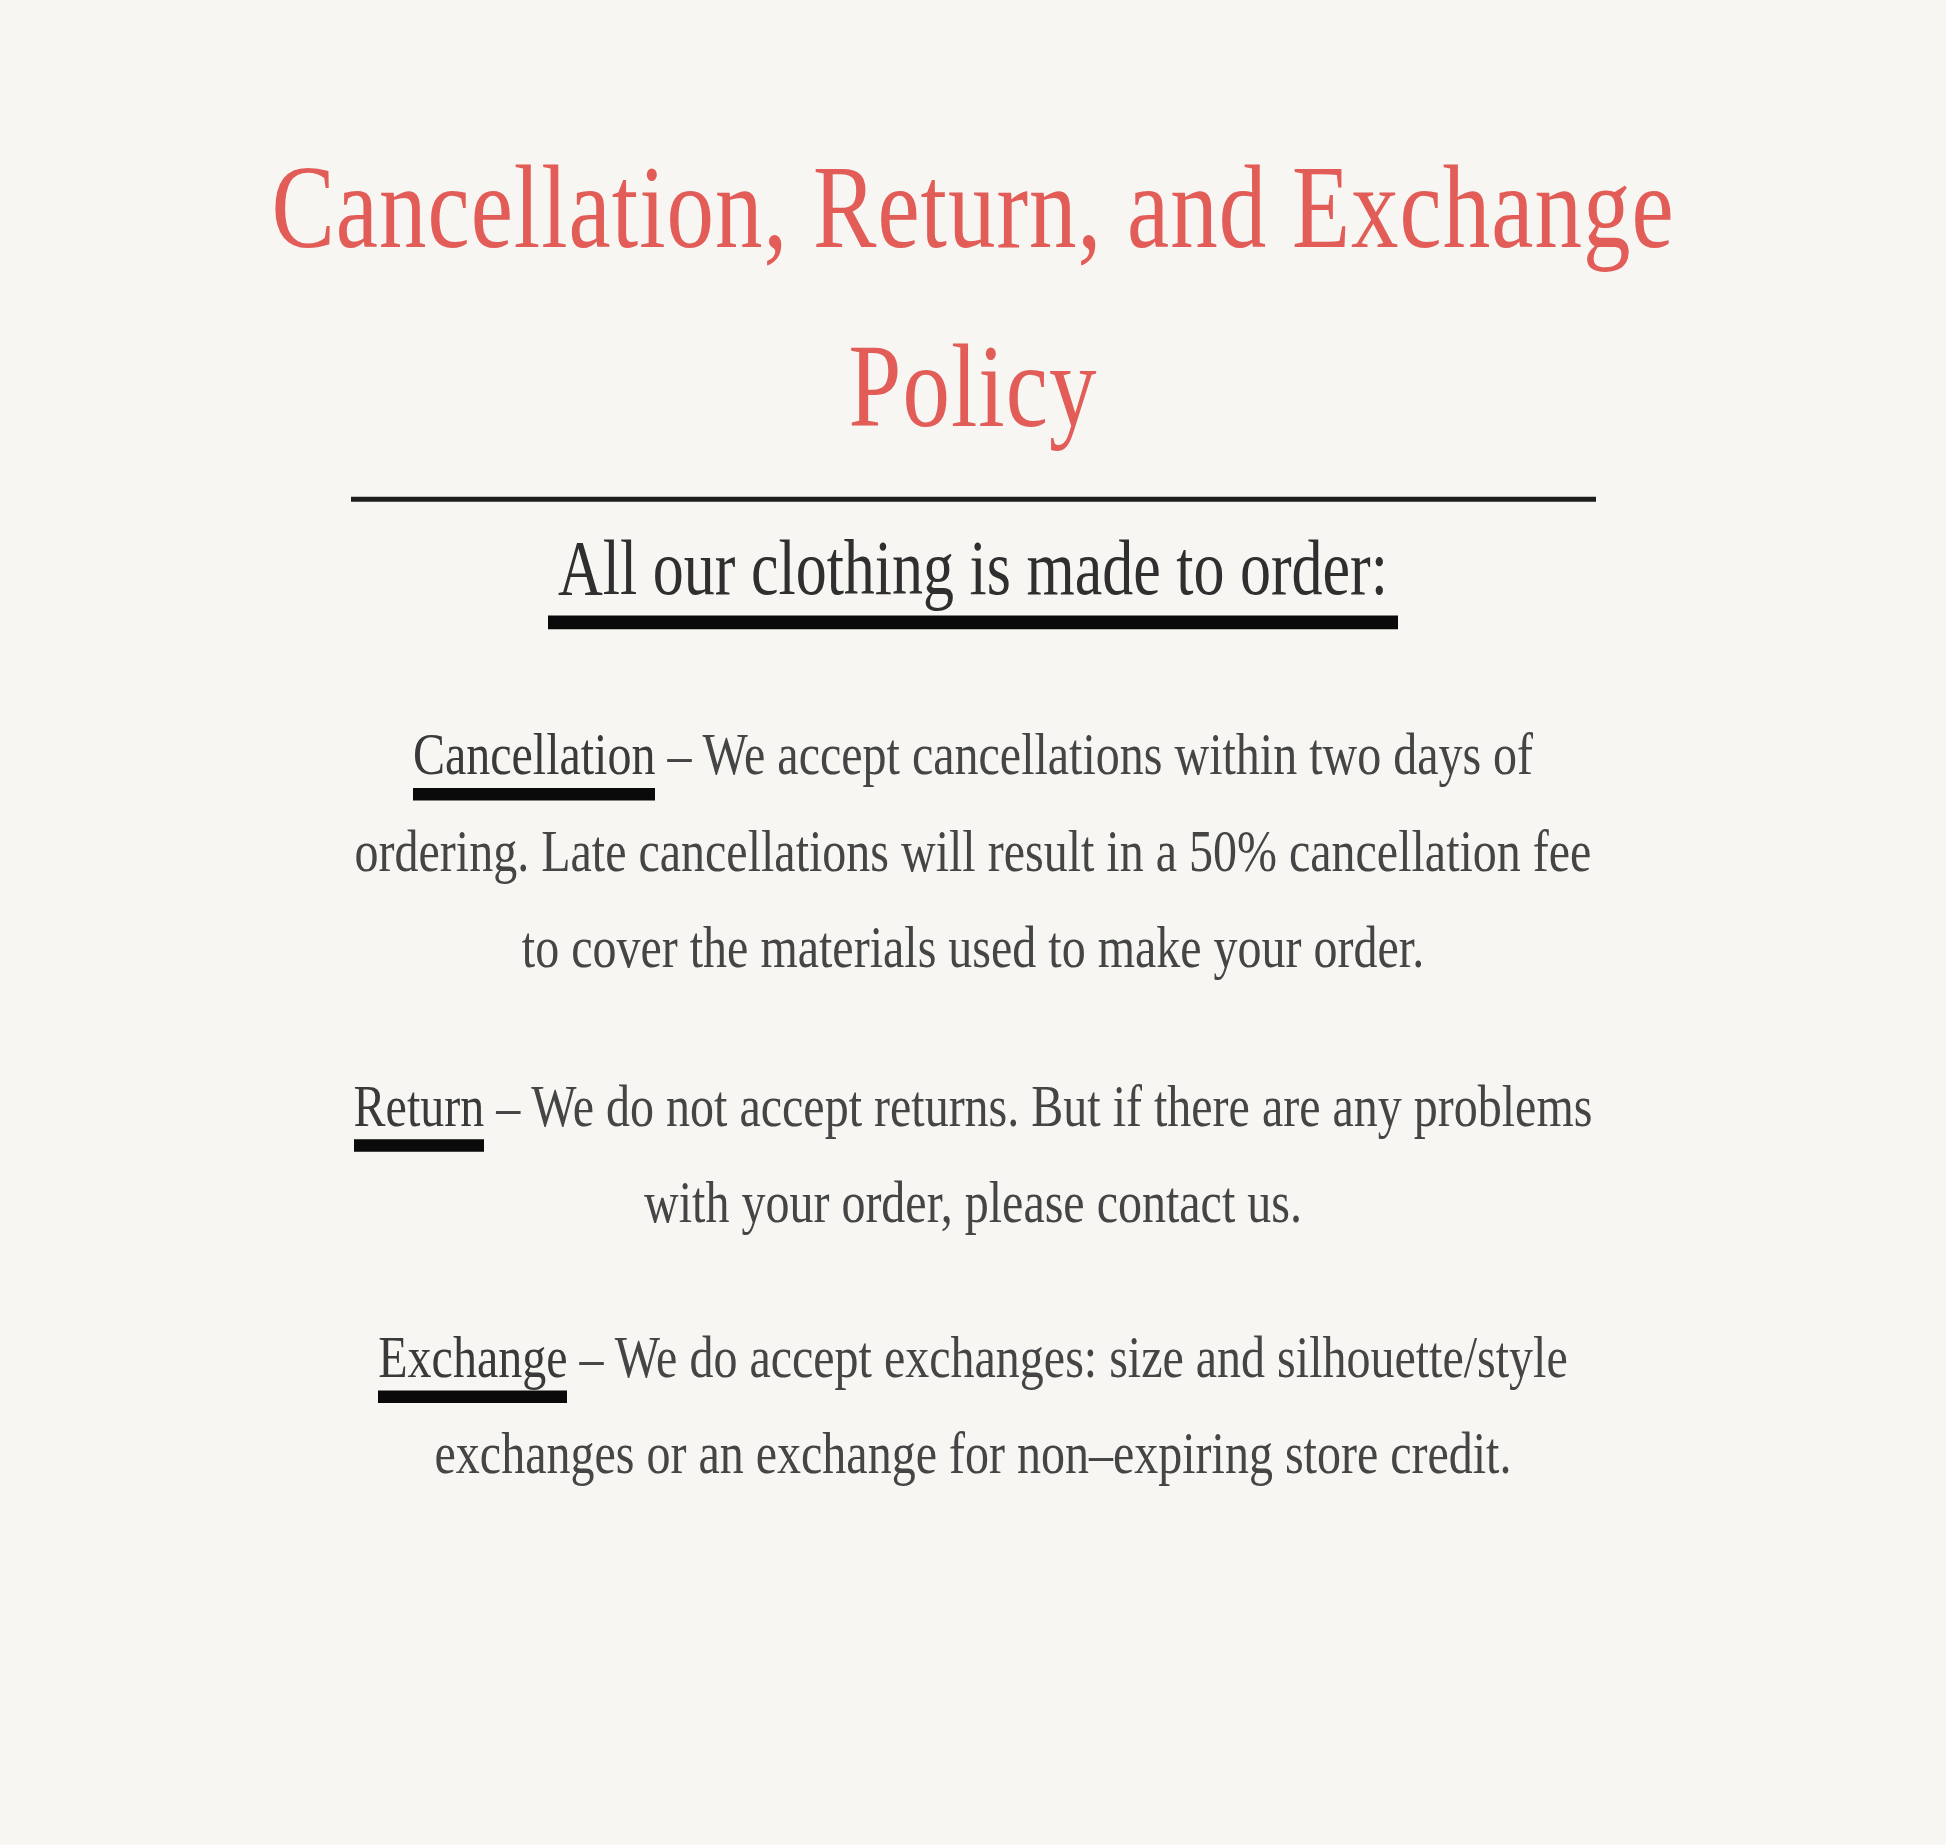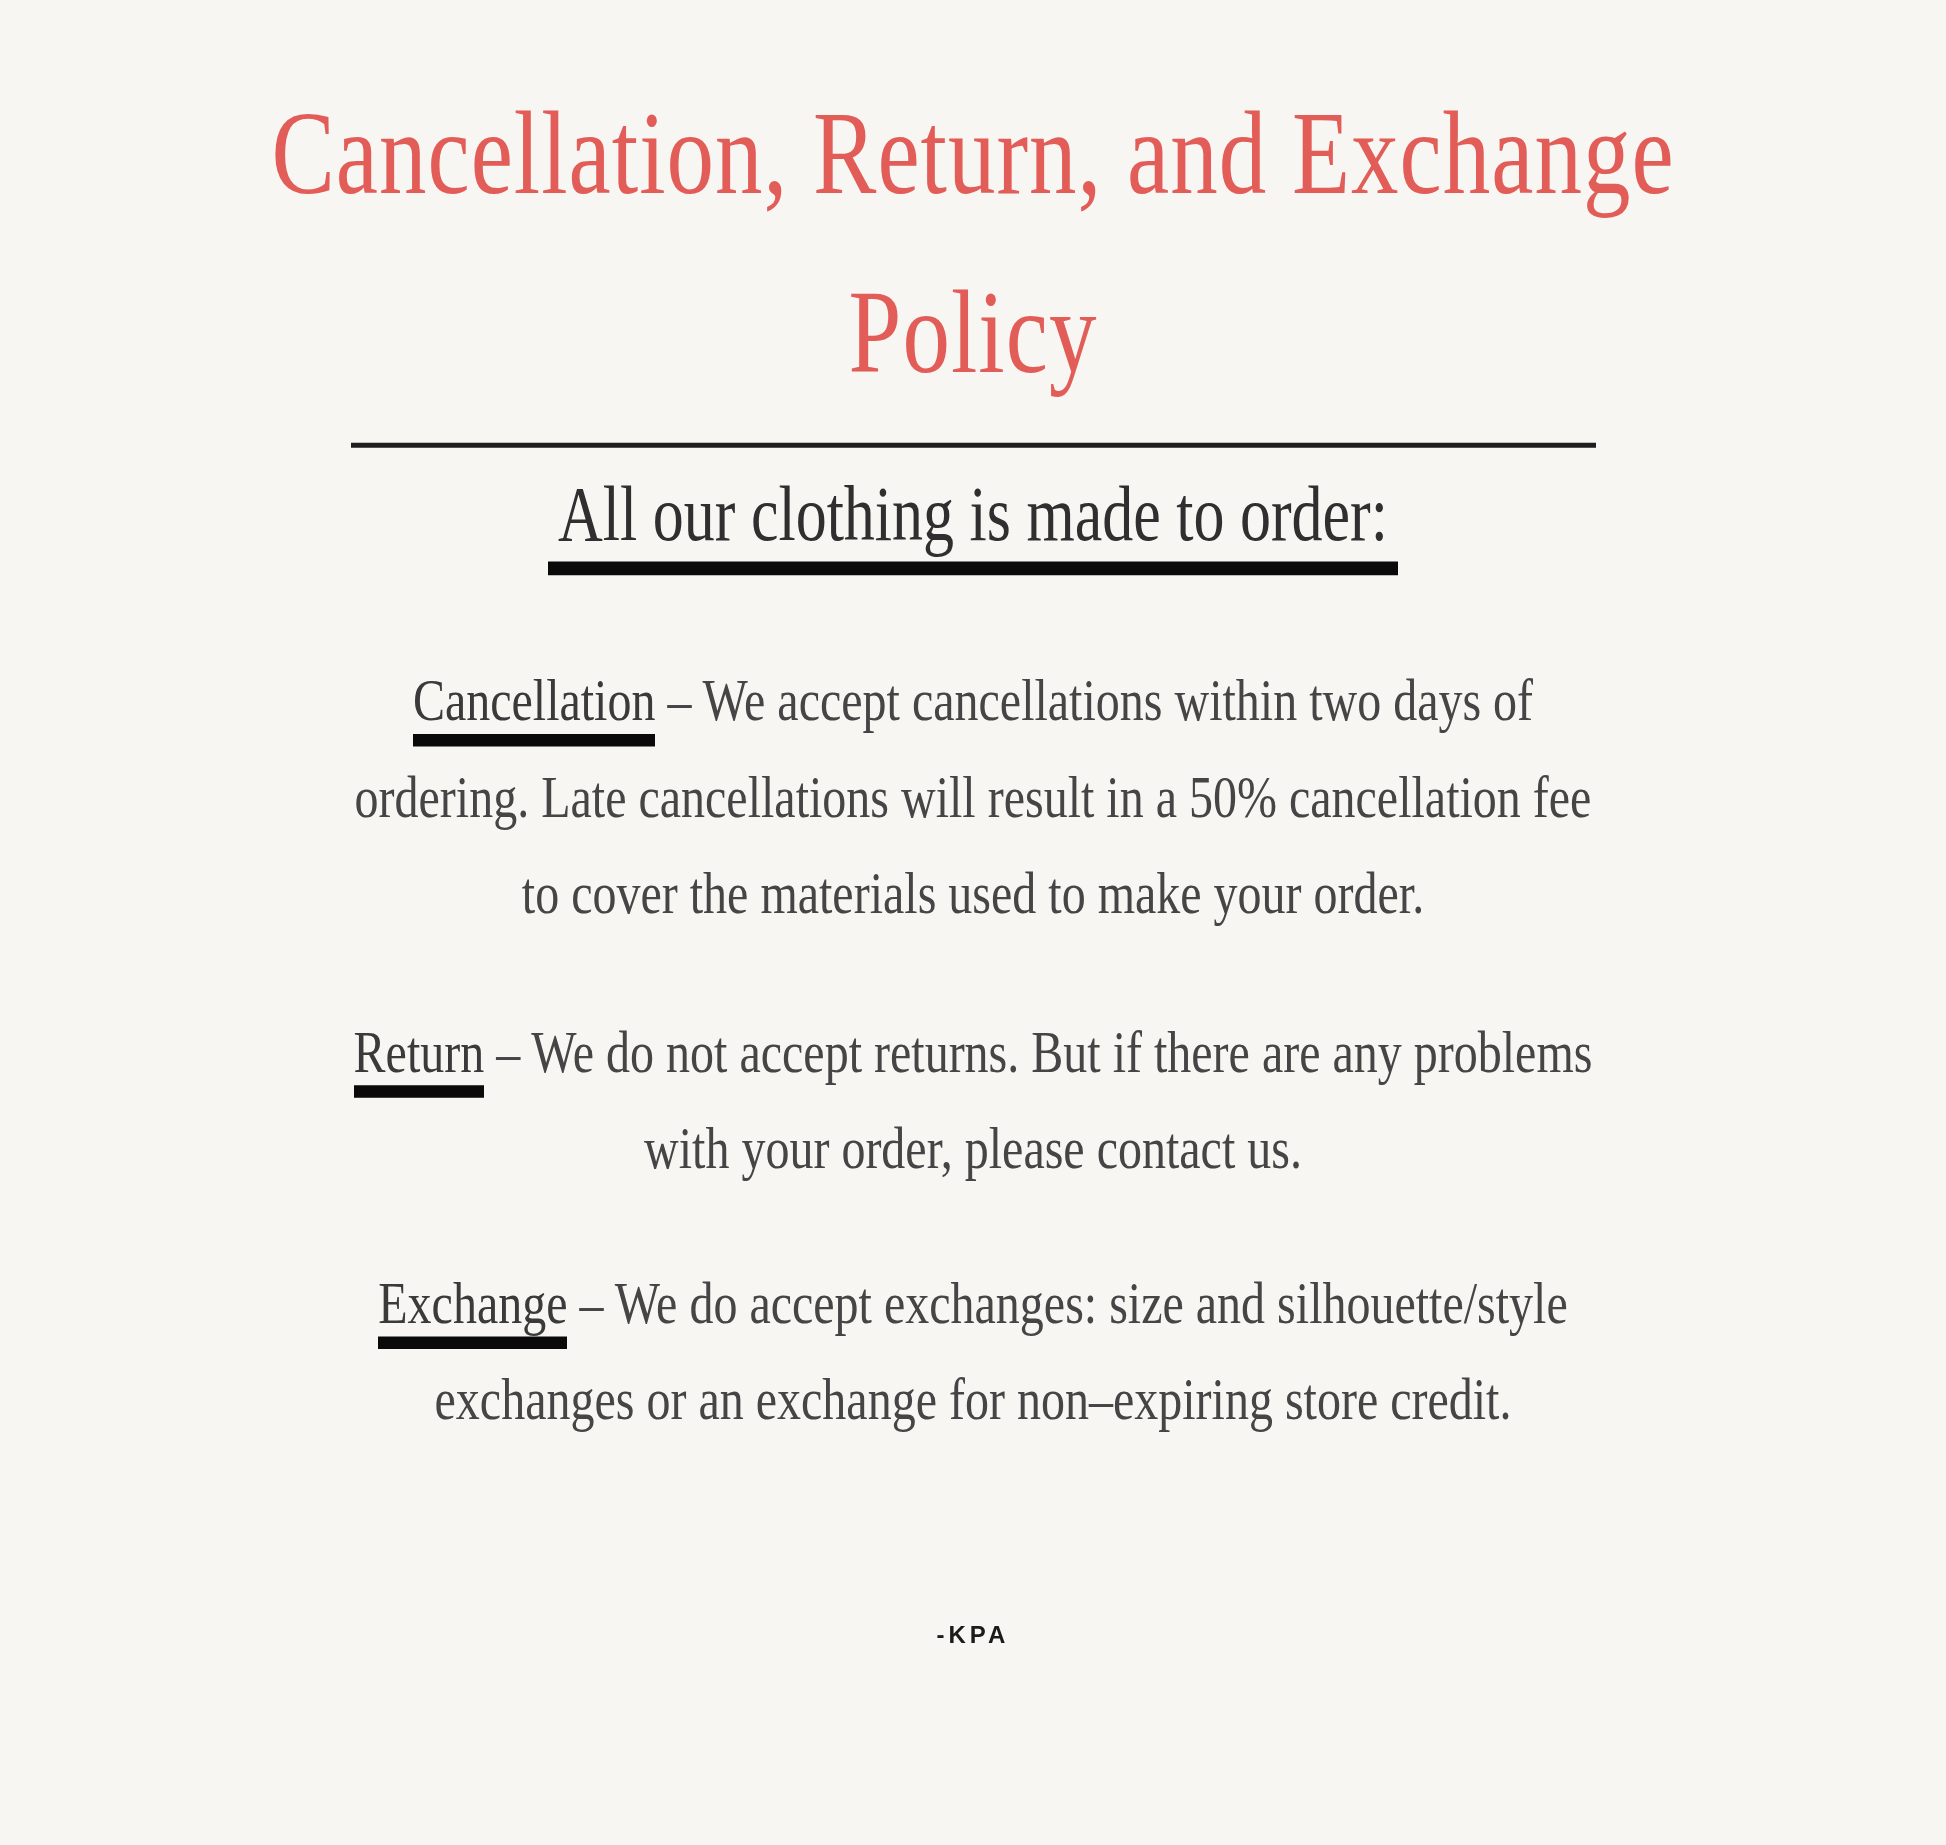--- a/index.html
+++ b/index.html
@@ -11,21 +11,21 @@
     height: 1845px;
     background: #f7f6f3;
     overflow: hidden;
     position: relative;
     font-family: "Liberation Serif", serif;
   }
   .page {
     width: 100%;
     height: 100%;
     box-sizing: border-box;
-    padding-top: 64px;
+    padding-top: 118px;
     text-align: center;
   }
   
   .scaled-content {
     transform: scaleY(1.25);
     transform-origin: 50% 0;
   }
   .title {
     margin: 0 auto;
     font-size: 95px;
@@ -130,15 +130,14 @@
         <span class="kw">Exchange</span>
         <span class="dash">–</span>
         <span>We do accept exchanges: size and silhouette/style</span>
       </span>
       <span class="policy-line">exchanges or an exchange for non–expiring store credit.</span>
     </p>
 
   </div>
 
   <div class="footer">
-    <div class="footer-line2">-KPA</div>
   </div>
 </div>
 
 </body></html>

